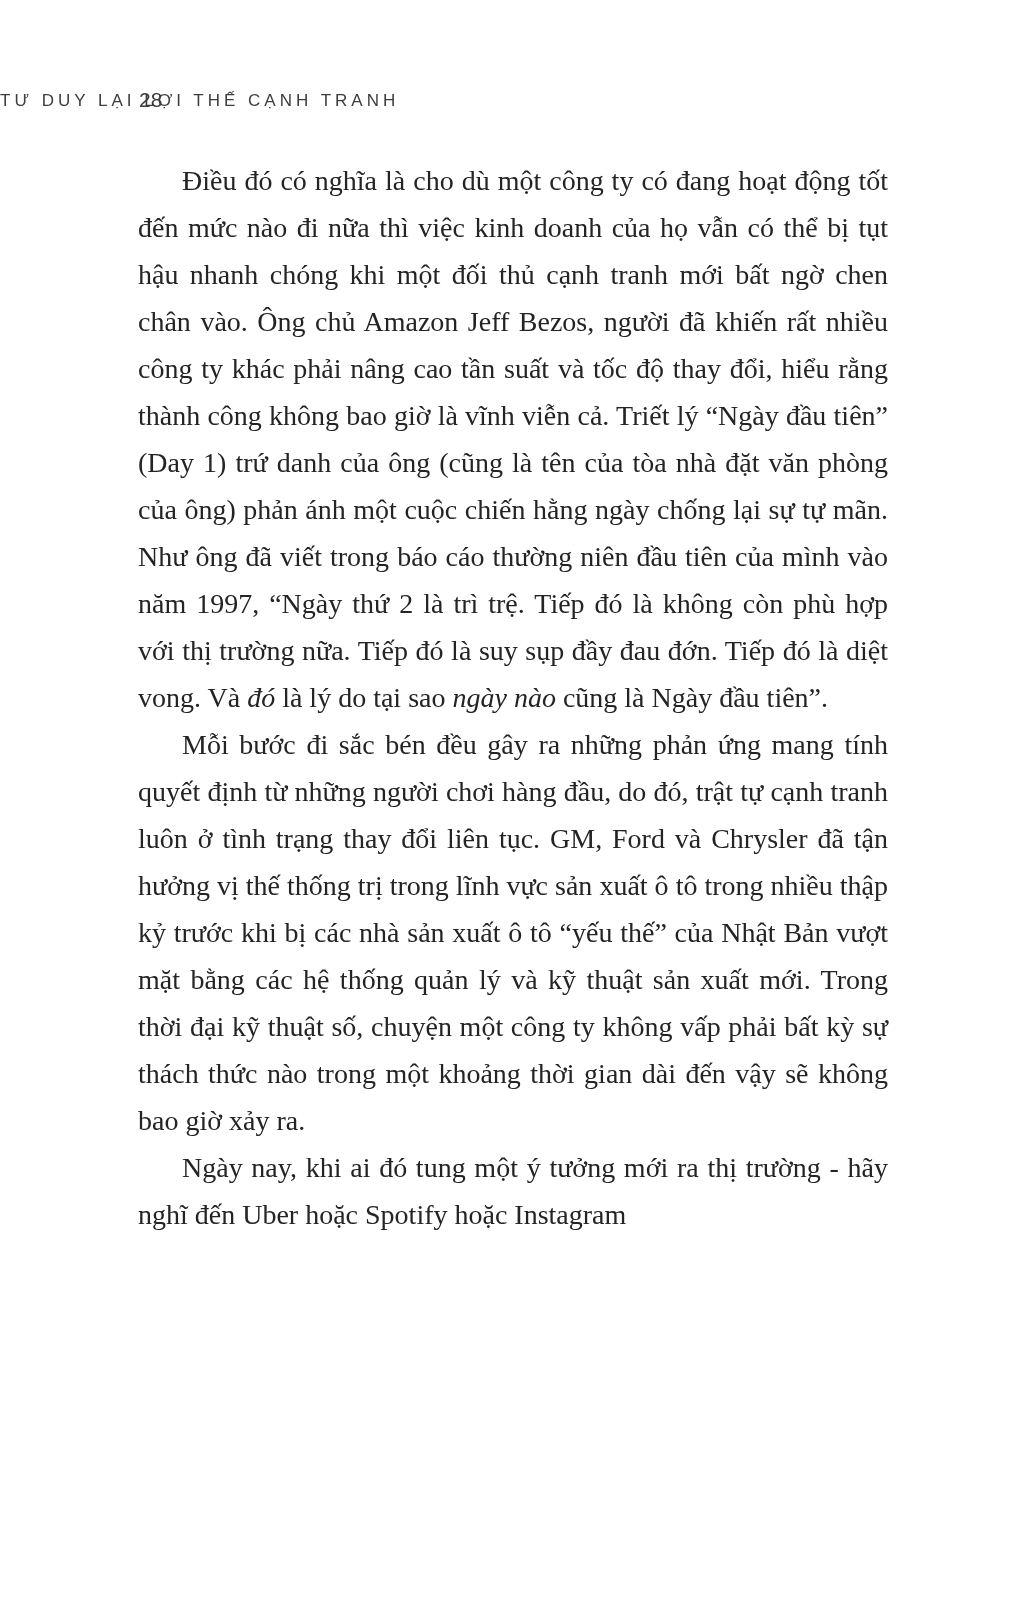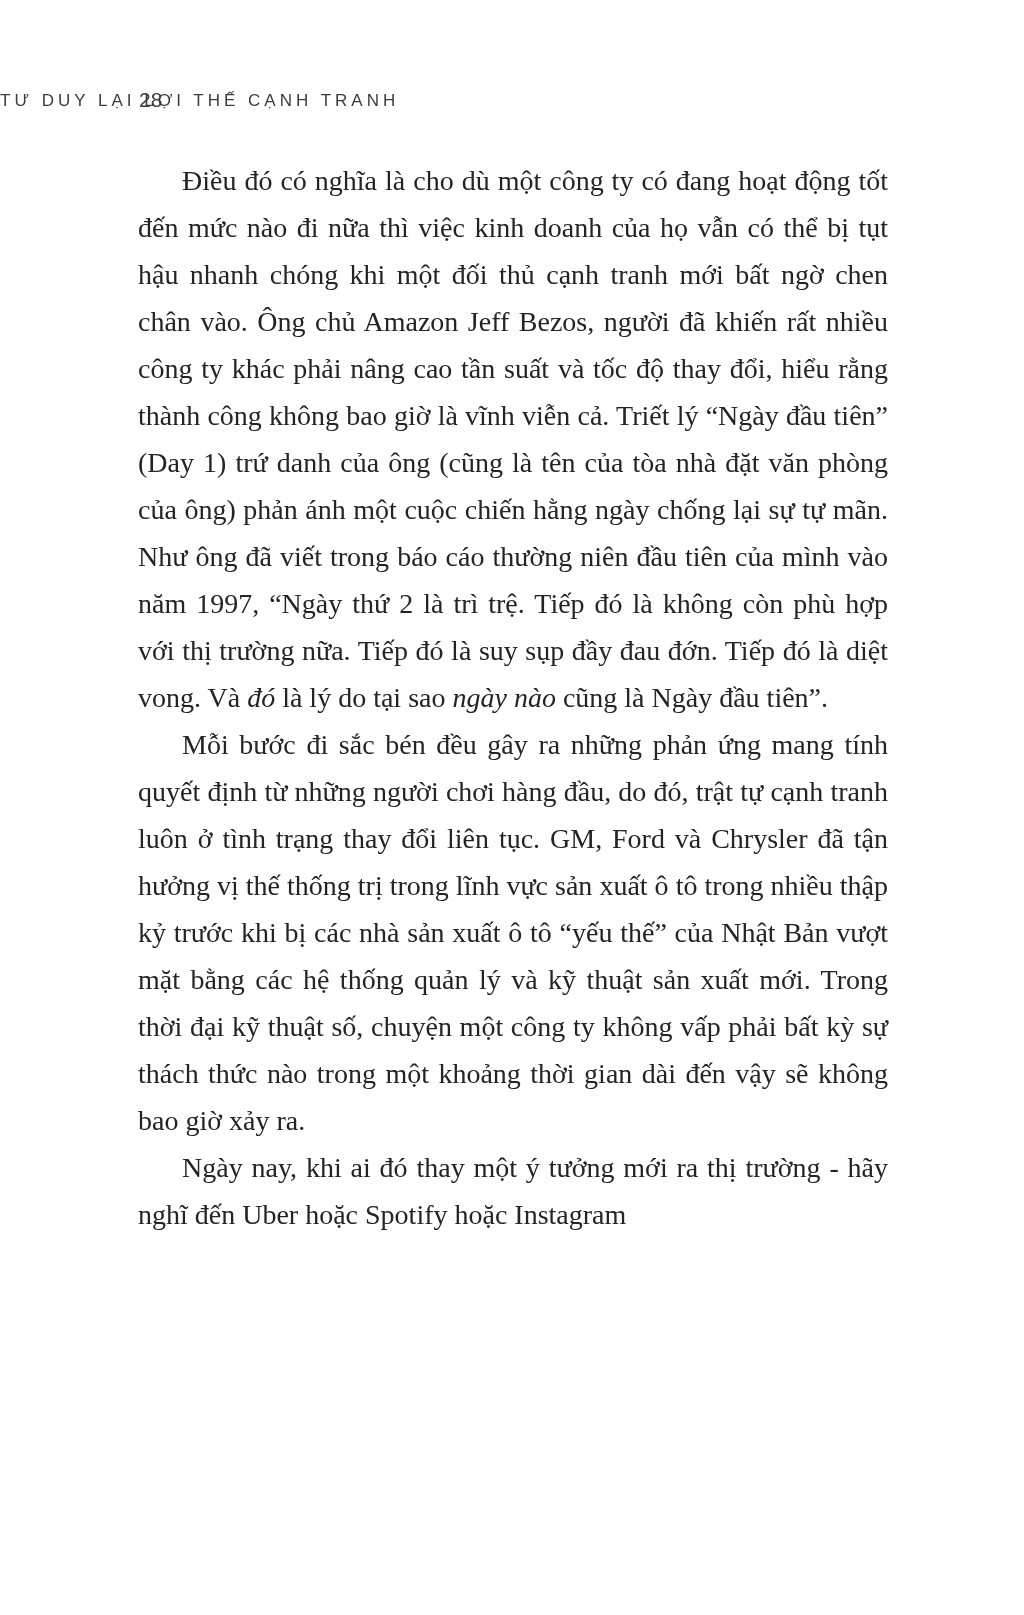--- a/index.html
+++ b/index.html
@@ -67,17 +67,17 @@
   <div class="page-number">28</div>
 
   <div class="running-title">TƯ DUY LẠI LỢI THẾ CẠNH TRANH</div>
 
   <div class="body-text">
 
     <p class="para"><span>Điều đó có nghĩa là cho dù một công ty có đang hoạt động tốt đến mức nào đi nữa thì việc kinh doanh của họ vẫn có thể bị tụt hậu nhanh chóng khi một đối thủ cạnh tranh mới bất ngờ chen chân vào. Ông chủ Amazon Jeff Bezos, người đã khiến rất nhiều công ty khác phải nâng cao tần suất và tốc độ thay đổi, hiểu rằng thành công không bao giờ là vĩnh viễn cả. Triết lý “Ngày đầu tiên” (Day 1) trứ danh của ông (cũng là tên của tòa nhà đặt văn phòng của ông) phản ánh một cuộc chiến hằng ngày chống lại sự tự mãn. Như ông đã viết trong báo cáo thường niên đầu tiên của mình vào năm 1997, “Ngày thứ 2 là trì trệ. Tiếp đó là không còn phù hợp với thị trường nữa. Tiếp đó là suy sụp đầy đau đớn. Tiếp đó là diệt vong. Và </span><em>đó</em><span> là lý do tại sao </span><em>ngày nào</em><span> cũng là Ngày đầu tiên”.</span></p>
 
     <p class="para">Mỗi bước đi sắc bén đều gây ra những phản ứng mang tính quyết định từ những người chơi hàng đầu, do đó, trật tự cạnh tranh luôn ở tình trạng thay đổi liên tục. GM, Ford và Chrysler đã tận hưởng vị thế thống trị trong lĩnh vực sản xuất ô tô trong nhiều thập kỷ trước khi bị các nhà sản xuất ô tô “yếu thế” của Nhật Bản vượt mặt bằng các hệ thống quản lý và kỹ thuật sản xuất mới. Trong thời đại kỹ thuật số, chuyện một công ty không vấp phải bất kỳ sự thách thức nào trong một khoảng thời gian dài đến vậy sẽ không bao giờ xảy ra.</p>
 
-    <p class="para">Ngày nay, khi ai đó thay một ý tưởng mới ra thị trường - hãy nghĩ đến Uber hoặc Spotify hoặc Instagram</p>
+    <p class="para">Ngày nay, khi ai đó tung một ý tưởng mới ra thị trường - hãy nghĩ đến Uber hoặc Spotify hoặc Instagram</p>
 
   </div>
 
 </div>
 
 </body></html>

